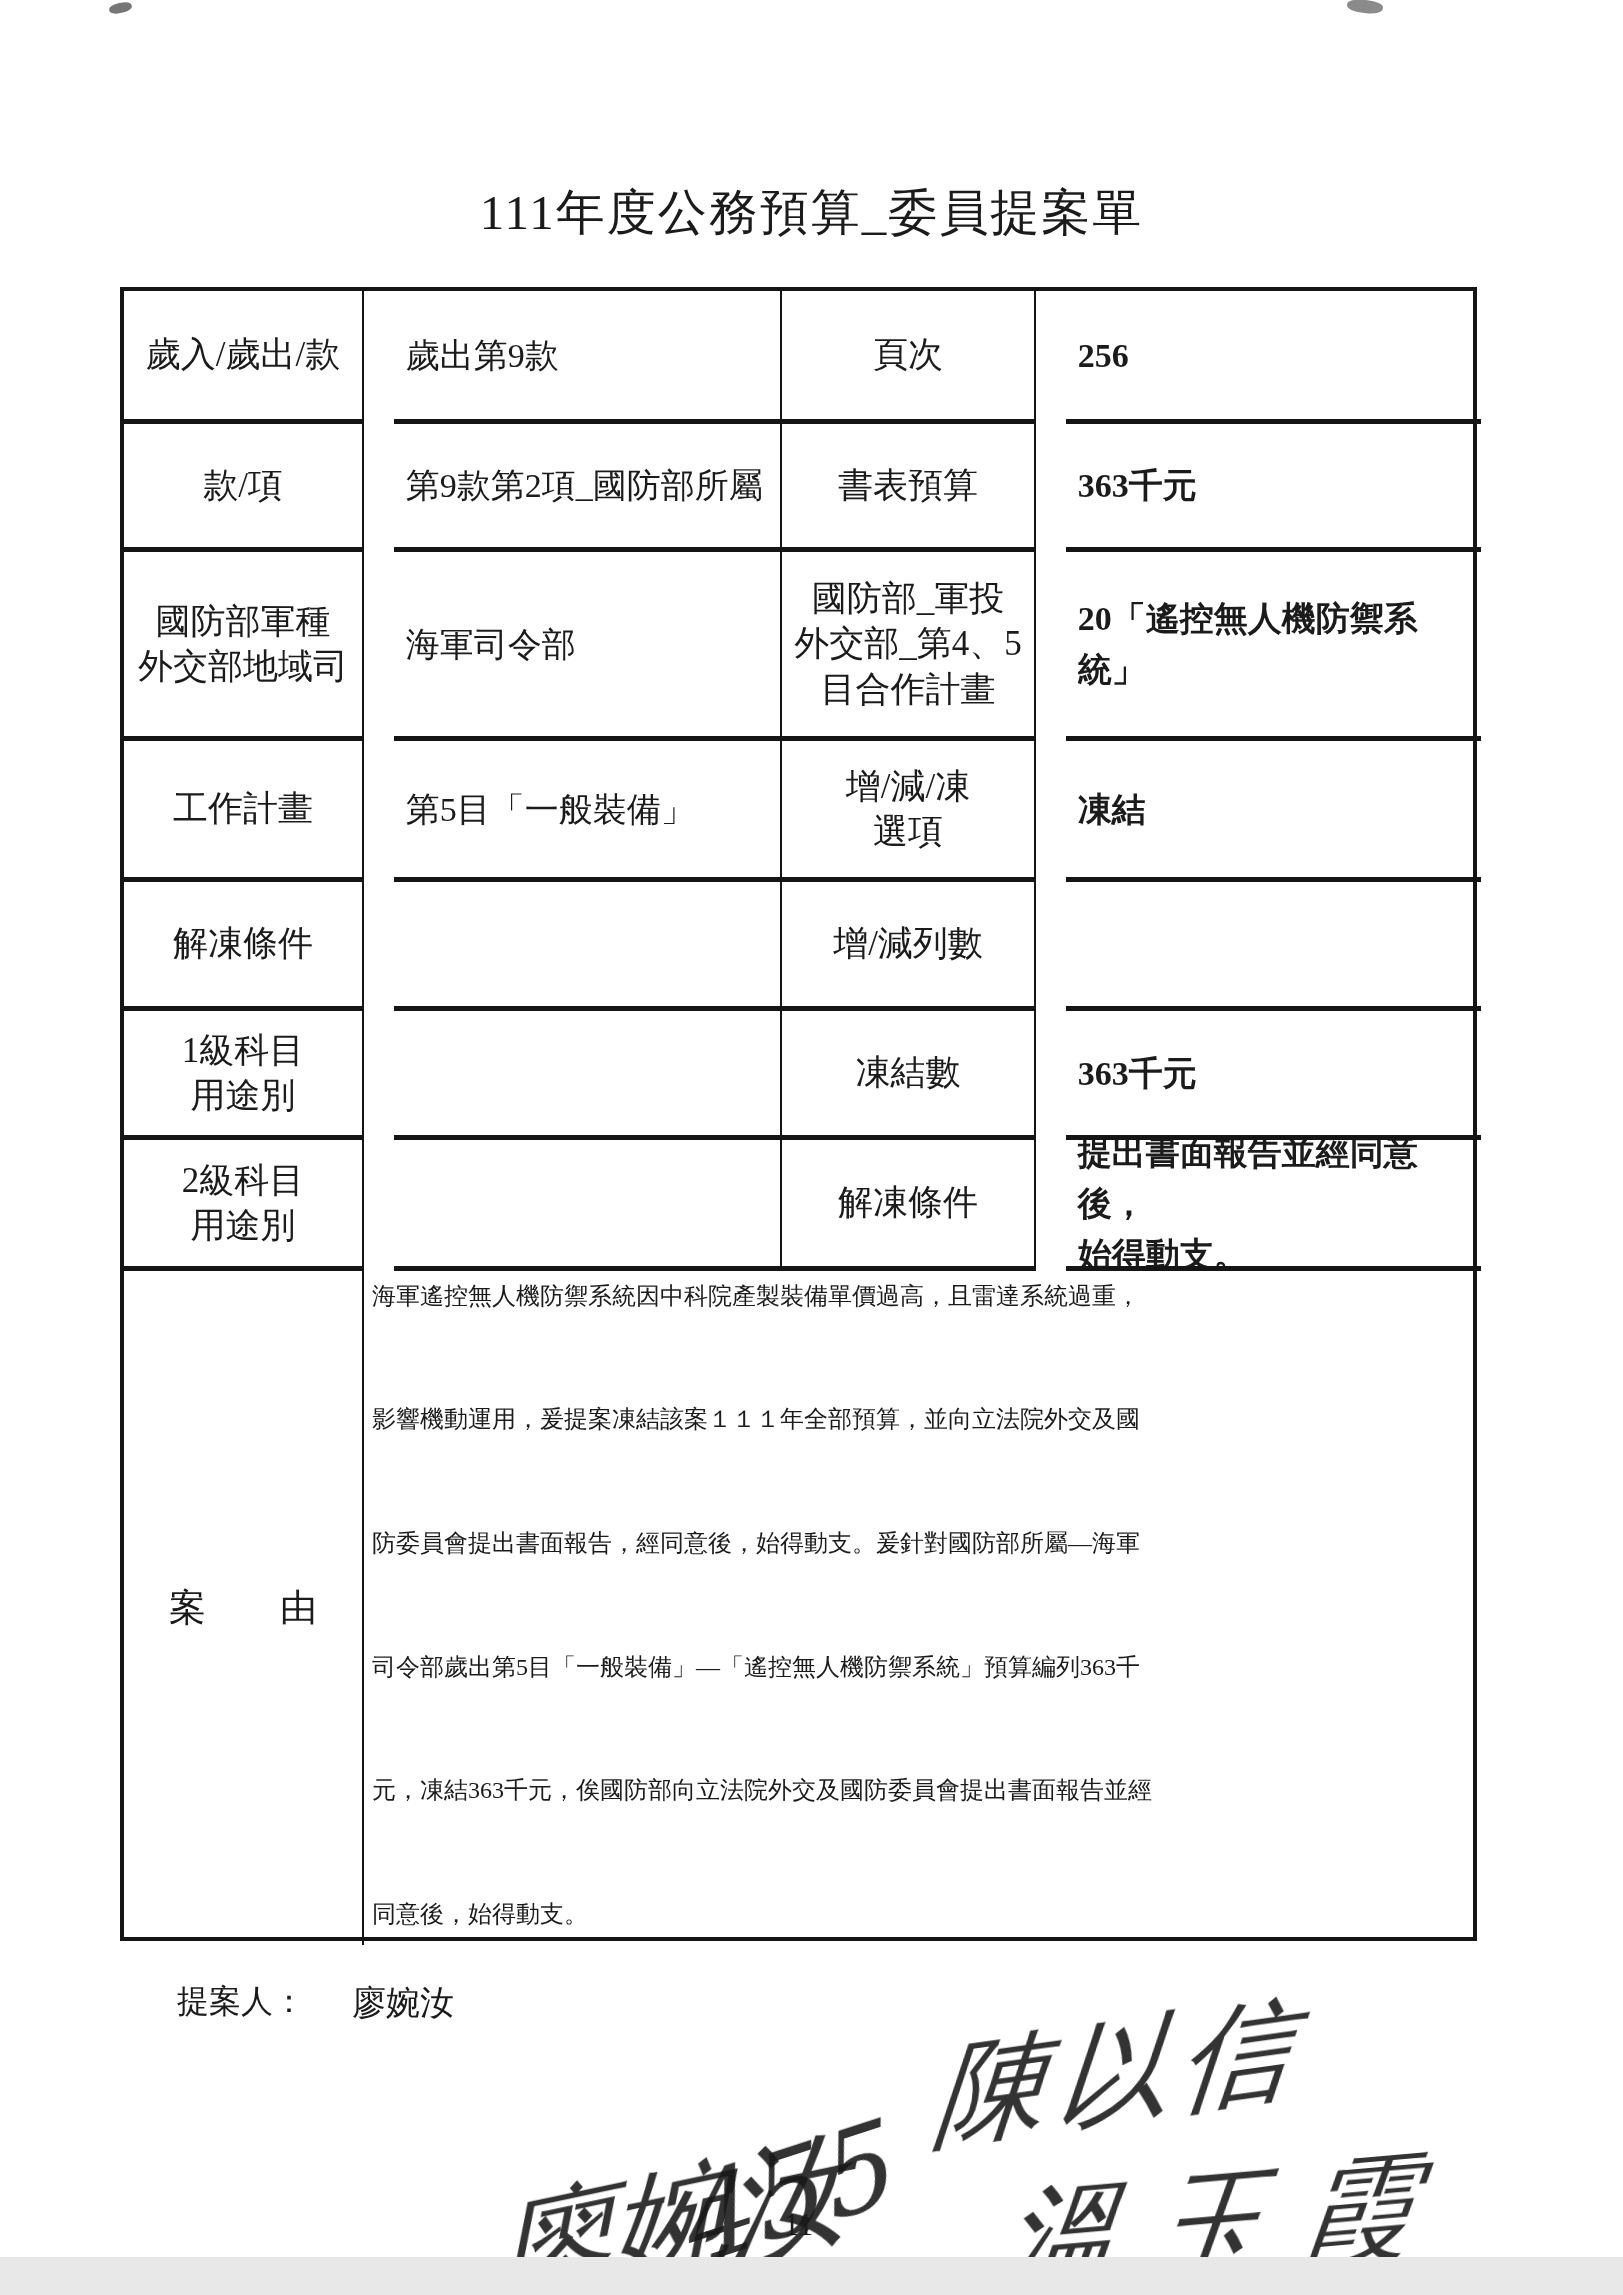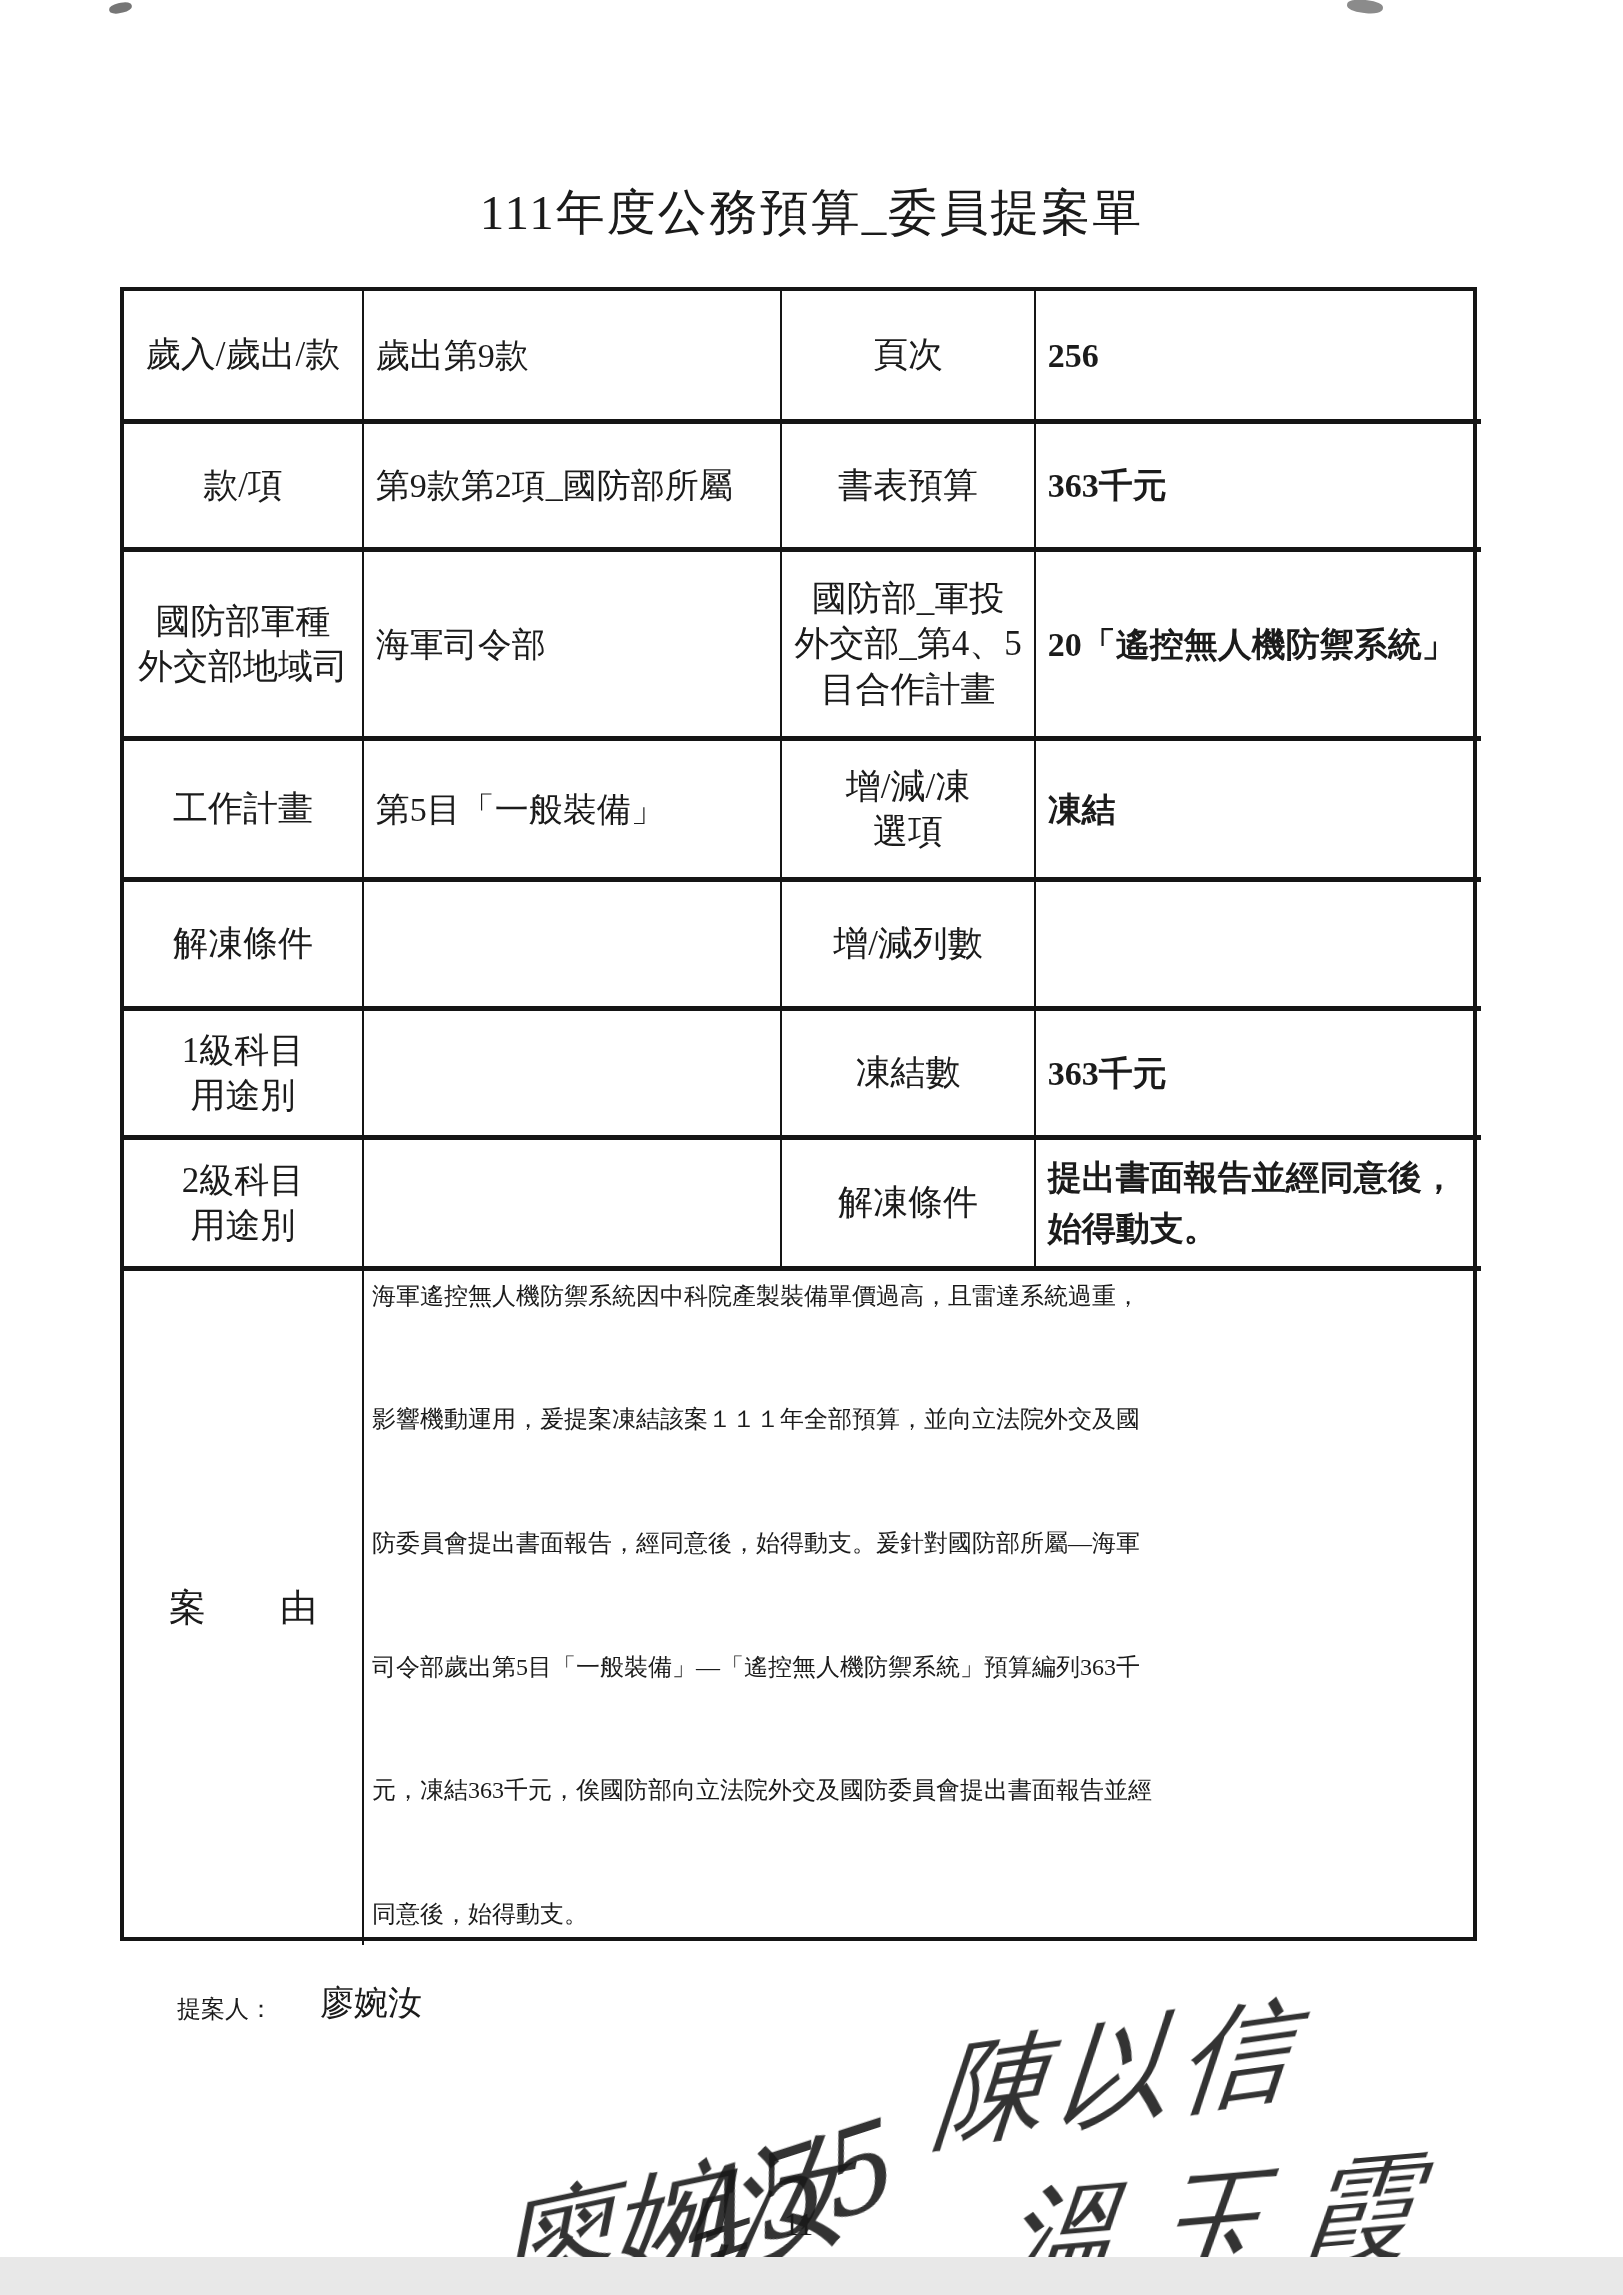--- a/index.html
+++ b/index.html
@@ -41,35 +41,35 @@
     border-bottom:5.4px solid var(--line);
     display:flex;
     align-items:center;
     font-size:35px;
     line-height:1.3;
     white-space:pre-line;
     overflow:hidden;
   }
   .grid > .cell:nth-child(4n){border-right:none;font-weight:bold;}
   .lbl{justify-content:center;text-align:center;padding:0 11px;}
-  .val{justify-content:flex-start;text-align:left;padding-left:11.8px;padding-right:4.9px;font-size:34px;line-height:1.5;}
+  .val{justify-content:flex-start;text-align:left;padding-left:11.8px;padding-right:4.9px;font-size:34px;line-height:1.5;margin-left:30px;}
   .case-label-cell{border-bottom:none;font-size:37px;}
   .case-content-cell{
     border-right:none;border-bottom:none;
     display:flex;flex-direction:column;justify-content:space-between;
     align-items:stretch;
     padding:9.8px 4.9px 14.7px 7.9px;
     font-size:24px;
   }
   .case-line{white-space:nowrap;line-height:1.3;}
   .footer-row{
     position:absolute;left:177px;top:1984px;
     display:flex;align-items:flex-start;
   }
-  .proposer-label{font-size:24px;line-height:1.1;margin-top:12px;}
+  .proposer-label{font-size:32px;line-height:1.1;}
   .proposer-name{font-size:34px;line-height:1.1;margin-left:47px;}
   .sig{
     position:absolute;
     font-family:"DejaVu Serif",serif;
     font-style:italic;
     color:#181818;
     opacity:.88;
     white-space:nowrap;
     filter:blur(0.5px);
     line-height:1;

